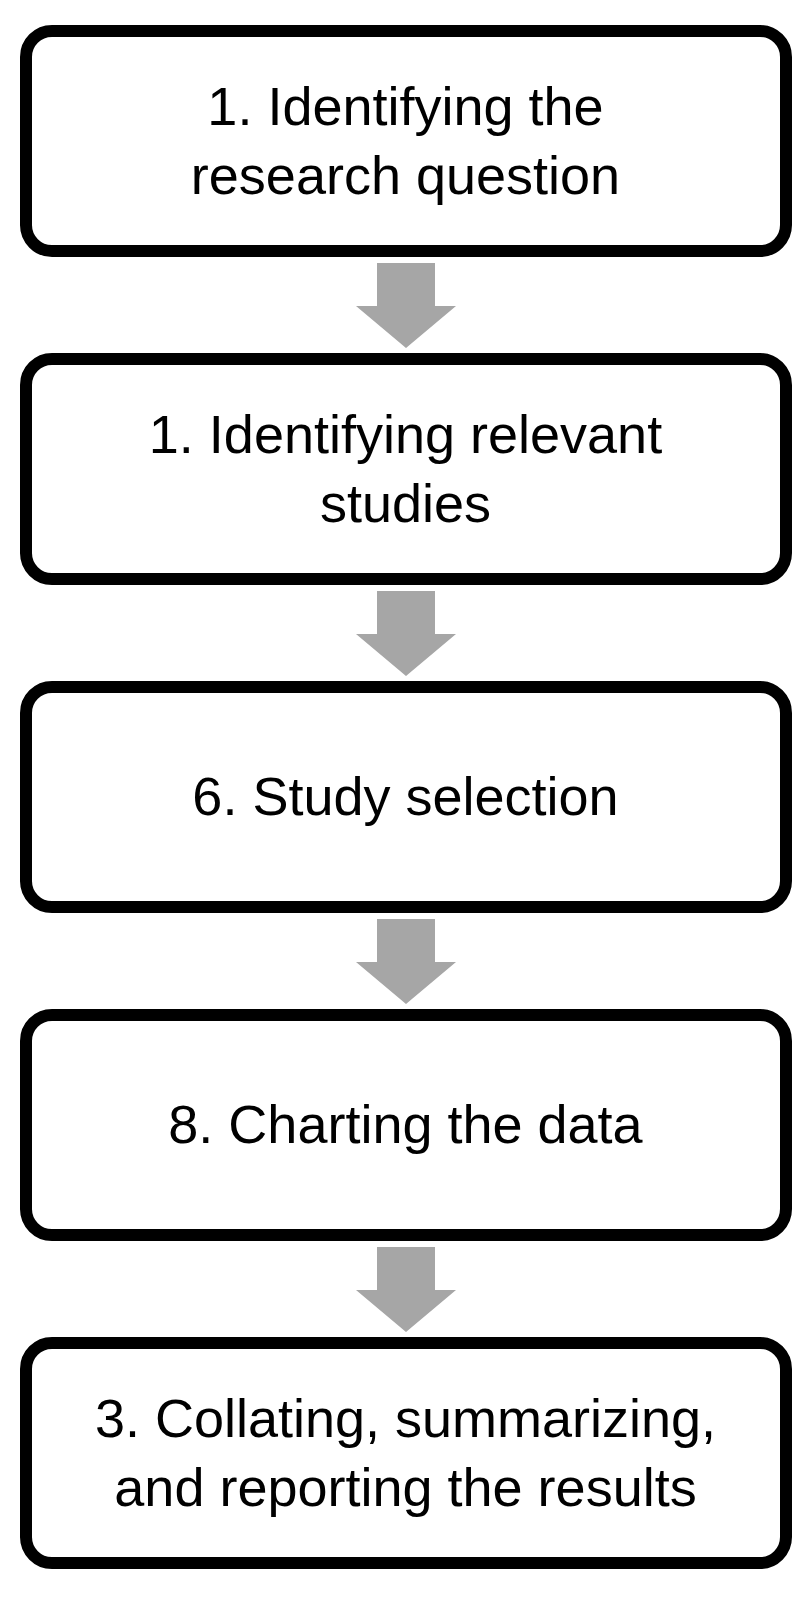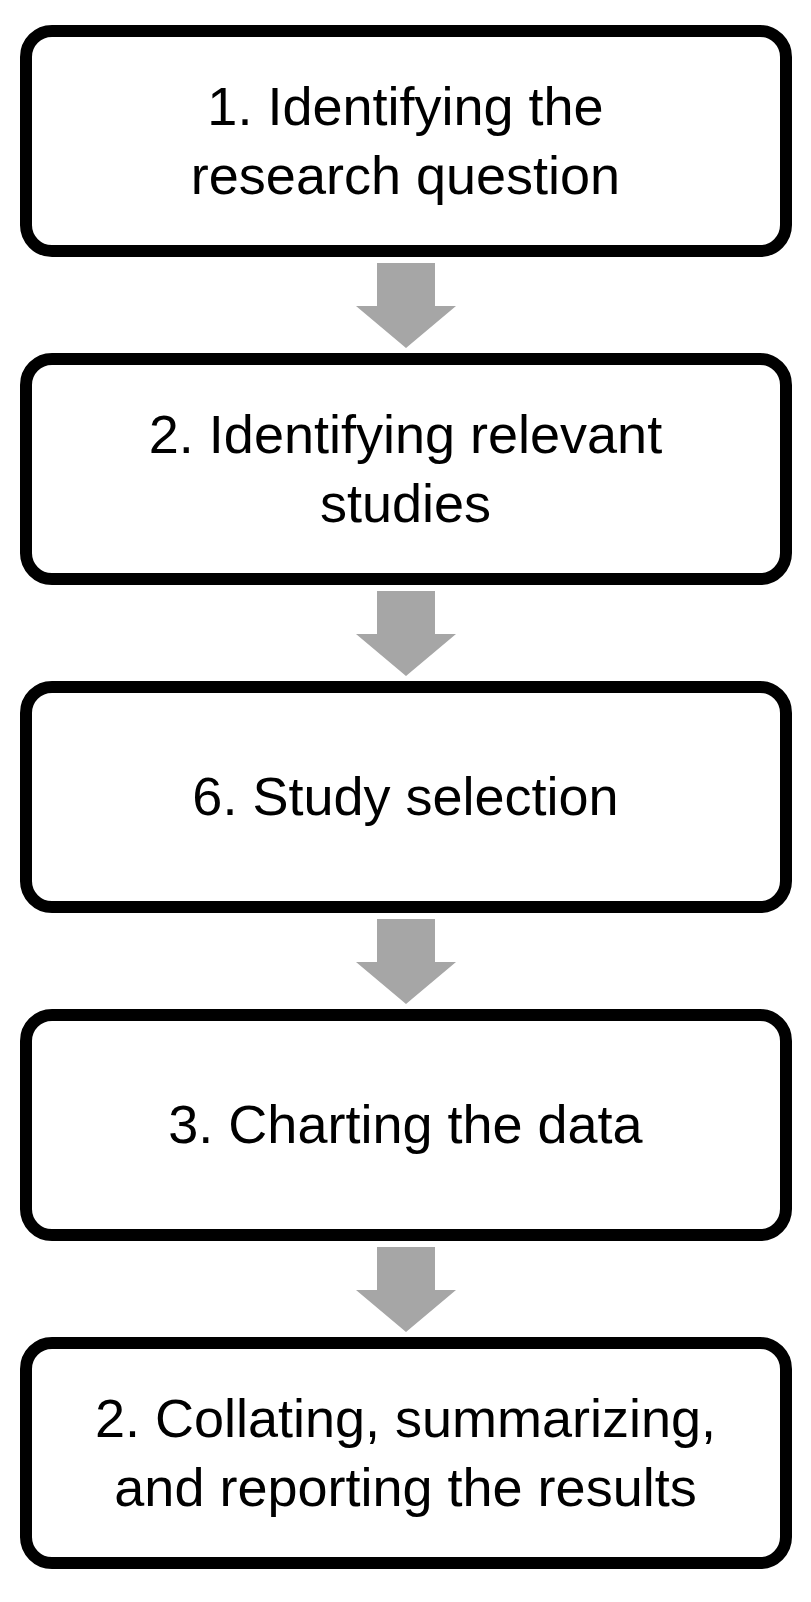--- a/index.html
+++ b/index.html
@@ -61,48 +61,48 @@
 research question</div>
   </div>
 
   <div class="arrow-row">
     <svg width="100" height="85" viewBox="0 0 100 85">
       <polygon points="21,0 79,0 79,43 100,43 50,85 0,43 21,43" fill="#a6a6a6"></polygon>
     </svg>
   </div>
 
   <div class="step-box">
-    <div class="step-label">2. Identifying relevant
+    <div class="step-label">1. Identifying relevant
 studies</div>
   </div>
 
   <div class="arrow-row">
     <svg width="100" height="85" viewBox="0 0 100 85">
       <polygon points="21,0 79,0 79,43 100,43 50,85 0,43 21,43" fill="#a6a6a6"></polygon>
     </svg>
   </div>
 
   <div class="step-box">
     <div class="step-label">6. Study selection</div>
   </div>
 
   <div class="arrow-row">
     <svg width="100" height="85" viewBox="0 0 100 85">
       <polygon points="21,0 79,0 79,43 100,43 50,85 0,43 21,43" fill="#a6a6a6"></polygon>
     </svg>
   </div>
 
   <div class="step-box">
-    <div class="step-label">3. Charting the data</div>
+    <div class="step-label">8. Charting the data</div>
   </div>
 
   <div class="arrow-row">
     <svg width="100" height="85" viewBox="0 0 100 85">
       <polygon points="21,0 79,0 79,43 100,43 50,85 0,43 21,43" fill="#a6a6a6"></polygon>
     </svg>
   </div>
 
   <div class="step-box">
-    <div class="step-label">2. Collating, summarizing,
+    <div class="step-label">3. Collating, summarizing,
 and reporting the results</div>
   </div>
 
 </div>
 
 </body></html>

